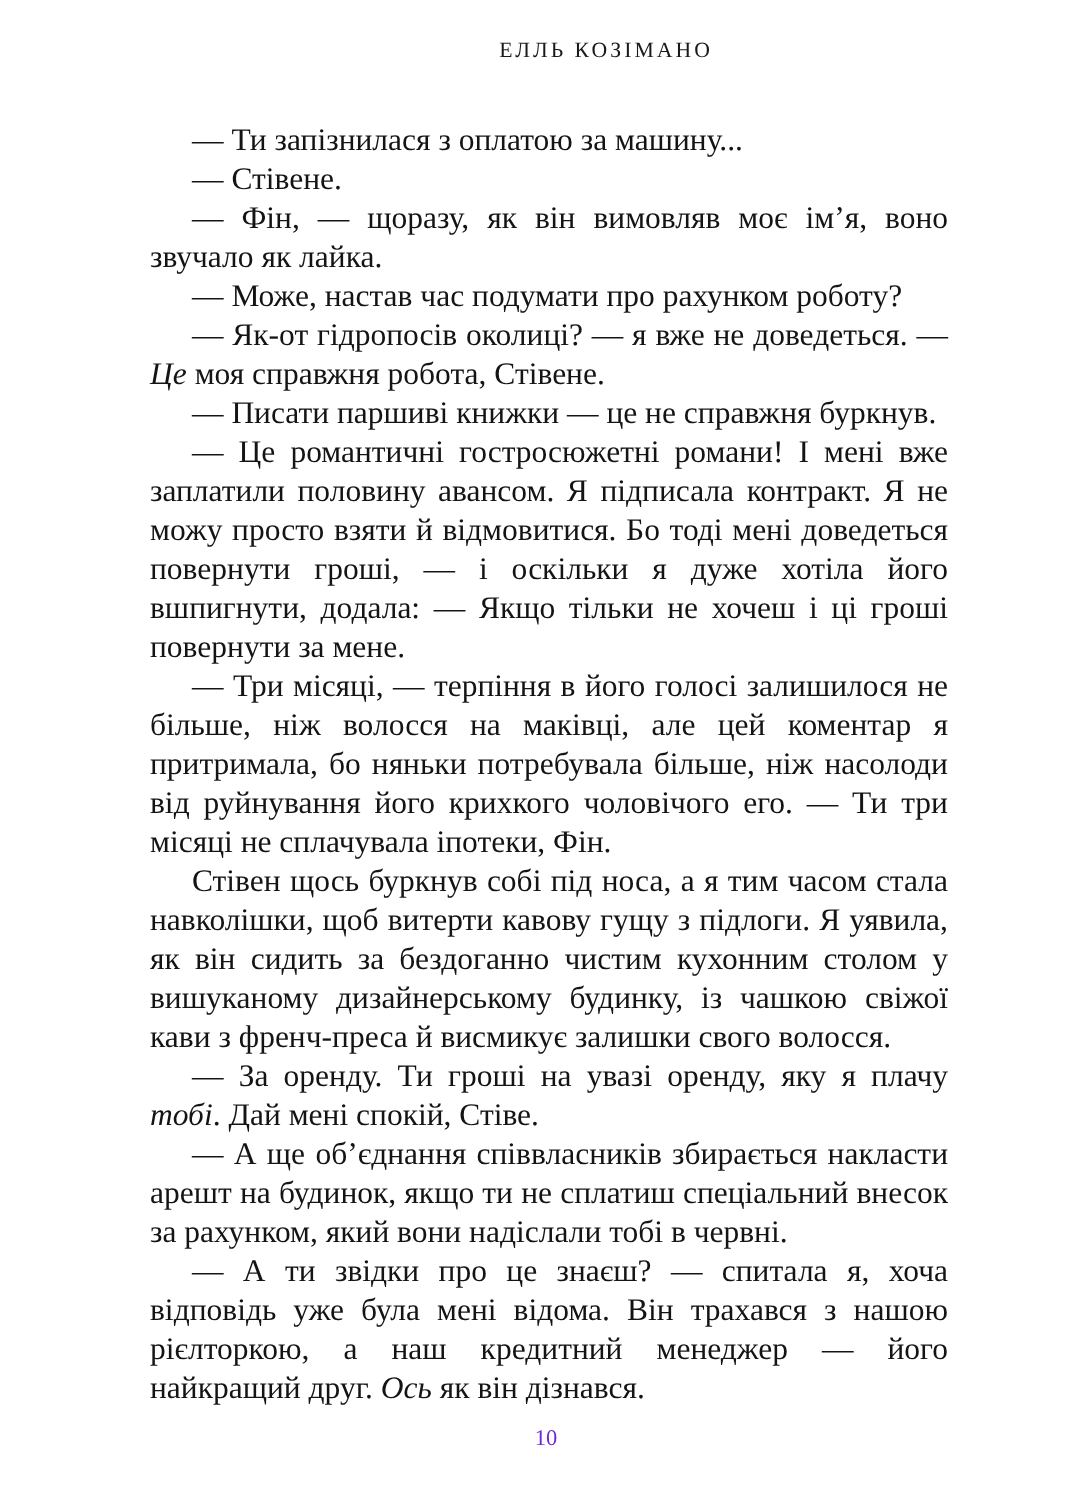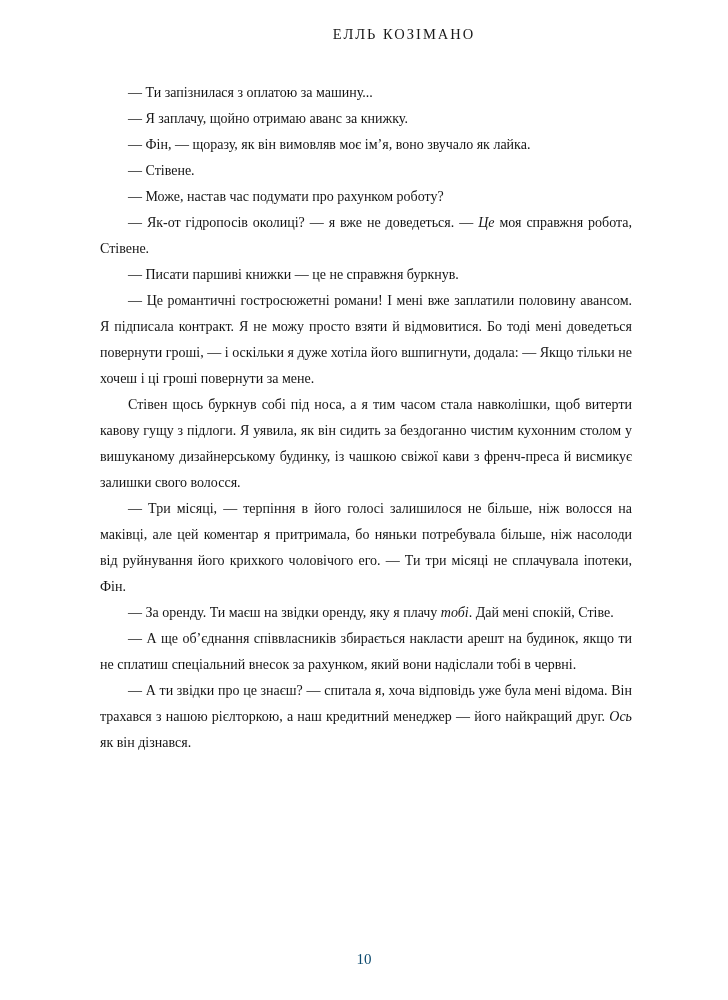--- a/index.html
+++ b/index.html
@@ -30,54 +30,53 @@
   .text-block {
     position: absolute;
     top: 80px;
     left: 100px;
     width: 532px;
   }
   .text-block p {
     margin: 0;
     text-indent: 28px;
     text-align: justify;
-    font-size: 14px;
+    font-size: 21px;
     line-height: 26px;
     hyphens: auto;
     -webkit-hyphens: auto;
   }
   .text-block p em {
     font-style: italic;
   }
   .folio {
     position: absolute;
     bottom: 32px;
     left: 0;
     width: 100%;
     text-align: center;
     font-size: 15px;
-    color: #0c4a6e;
+    color: #6d28d9;
   }
 </style>
 </head>
 <body>
 
 <div class="page">
   <div class="running-head">ЕЛЛЬ КОЗІМАНО</div>
 
   <div class="text-block" id="text-block">
       <p><span>— Ти запізнилася з оплатою за машину...</span></p>
-      <p><span>— Я заплачу, щойно отримаю аванс за книжку.</span></p>
+      <p><span>— Стівене.</span></p>
       <p><span>— Фін, — щоразу, як він вимовляв моє ім’я, воно звучало як лайка.</span></p>
-      <p><span>— Стівене.</span></p>
       <p><span>— Може, настав час подумати про рахунком роботу?</span></p>
       <p><span>— Як-от гідропосів околиці? — я вже не доведеться. — </span><em>Це</em><span> моя справжня робота, Стівене.</span></p>
       <p><span>— Писати паршиві книжки — це не справжня буркнув.</span></p>
       <p><span>— Це романтичні гостросюжетні романи! І мені вже заплатили половину авансом. Я підписала контракт. Я не можу просто взяти й відмовитися. Бо тоді мені доведеться повернути гроші, — і оскільки я дуже хотіла його вшпигнути, додала: — Якщо тільки не хочеш і ці гроші повернути за мене.</span></p>
+      <p><span>— Три місяці, — терпіння в його голосі залишилося не більше, ніж волосся на маківці, але цей коментар я притримала, бо няньки потребувала більше, ніж насолоди від руйнування його крихкого чоловічого его. — Ти три місяці не сплачувала іпотеки, Фін.</span></p>
       <p><span>Стівен щось буркнув собі під носа, а я тим часом стала навколішки, щоб витерти кавову гущу з підлоги. Я уявила, як він сидить за бездоганно чистим кухонним столом у вишуканому дизайнерському будинку, із чашкою свіжої кави з френч-преса й висмикує залишки свого волосся.</span></p>
-      <p><span>— Три місяці, — терпіння в його голосі залишилося не більше, ніж волосся на маківці, але цей коментар я притримала, бо няньки потребувала більше, ніж насолоди від руйнування його крихкого чоловічого его. — Ти три місяці не сплачувала іпотеки, Фін.</span></p>
-      <p><span>— За оренду. Ти маєш на звідки оренду, яку я плачу </span><em>тобі</em><span>. Дай мені спокій, Стіве.</span></p>
+      <p><span>— За оренду. Ти гроші на увазі оренду, яку я плачу </span><em>тобі</em><span>. Дай мені спокій, Стіве.</span></p>
       <p><span>— А ще об’єднання співвласників збирається накласти арешт на будинок, якщо ти не сплатиш спеціальний внесок за рахунком, який вони надіслали тобі в червні.</span></p>
       <p><span>— А ти звідки про це знаєш? — спитала я, хоча відповідь уже була мені відома. Він трахався з нашою рієлторкою, а наш кредитний менеджер — його найкращий друг. </span><em>Ось</em><span> як він дізнався.</span></p>
     </div>
 
   <div class="folio">10</div>
 </div>
 
 </body></html>

